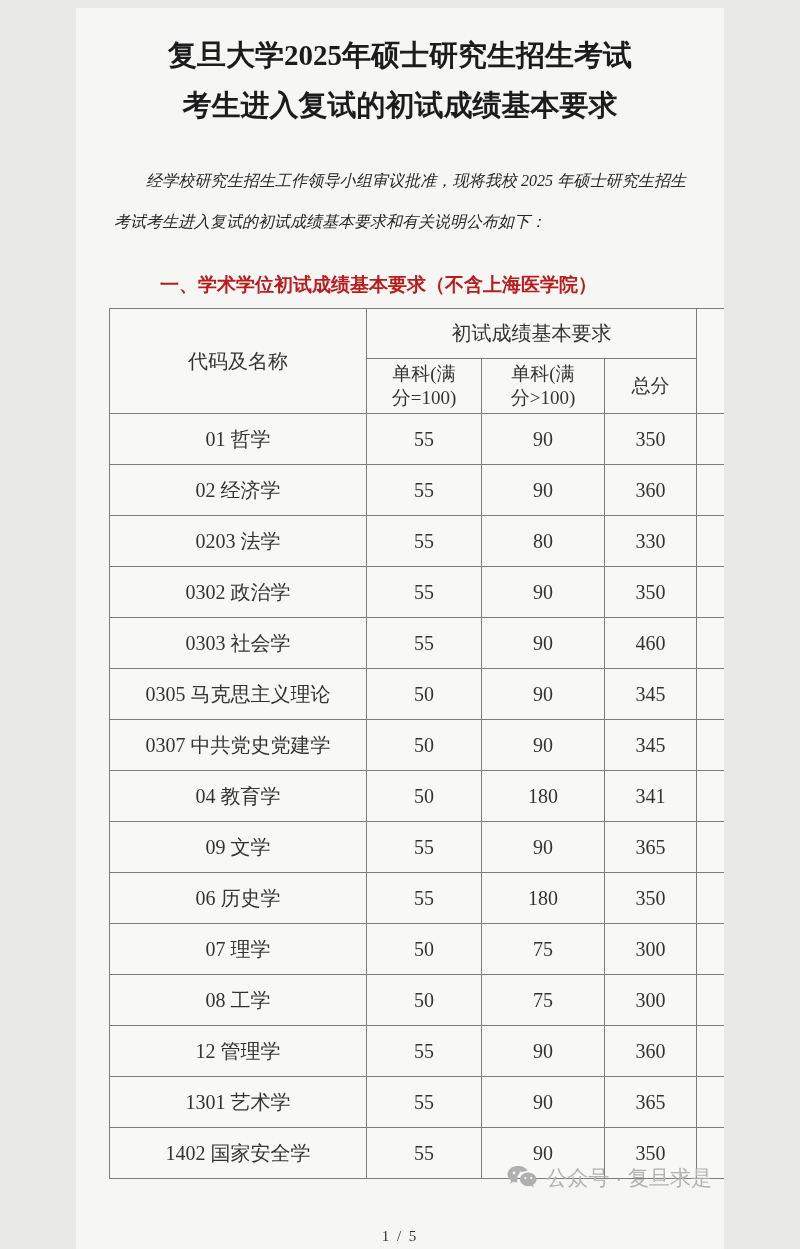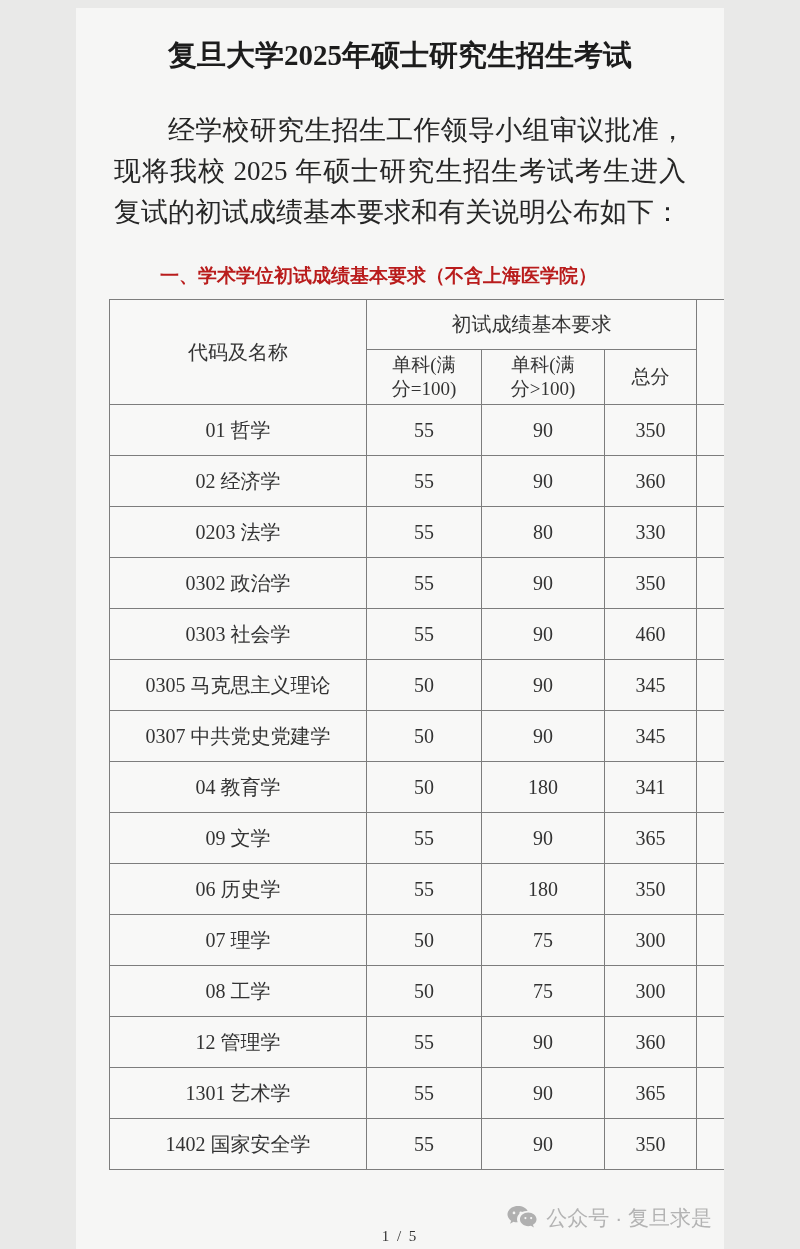--- a/index.html
+++ b/index.html
@@ -16,25 +16,26 @@
   .doc-title{
     text-align:center;
     font-weight:bold;
     font-size:29px;
     color:#1c1c1c;
     line-height:50px;
     padding-top:22px;
   }
   .intro{
     margin:30px 38px 0 38px;
-    font-size:27px;
+    font-size:16px;
     line-height:41px;
     text-align:justify;
     text-indent:2em;
     color:#262626;
+    font-style:italic;
   }
   .section-heading{
     margin:30px 0 0 84px;
     font-family:"Liberation Sans","DejaVu Sans",sans-serif;
     font-weight:bold;
     font-size:19px;
     color:#b91c1c;
   }
   table.score-table{
     border-collapse:collapse;
@@ -61,37 +62,38 @@
     left:0;right:0;
     top:1220px;
     text-align:center;
     font-size:15px;
     letter-spacing:2px;
     color:#333;
   }
   .watermark{
     position:absolute;
     right:12px;
-    top:1196px;
+    top:1156px;
     display:flex;
     align-items:center;
     gap:8px;
     color:#b3b3b3;
     font-family:"Liberation Sans","DejaVu Sans",sans-serif;
     font-size:21px;
   }
   .watermark svg{display:block;}
 </style>
 </head>
 <body>
 
 <div class="page">
 
   <div class="doc-title">
     <div>复旦大学2025年硕士研究生招生考试</div>
+    <div>考生进入复试的初试成绩基本要求</div>
   </div>
 
   <p class="intro">经学校研究生招生工作领导小组审议批准，现将我校 2025 年硕士研究生招生考试考生进入复试的初试成绩基本要求和有关说明公布如下：</p>
 
   <div class="section-heading">一、学术学位初试成绩基本要求（不含上海医学院）</div>
 
   <table class="score-table">
     <colgroup>
       <col style="width:257px">
       <col style="width:115px">

